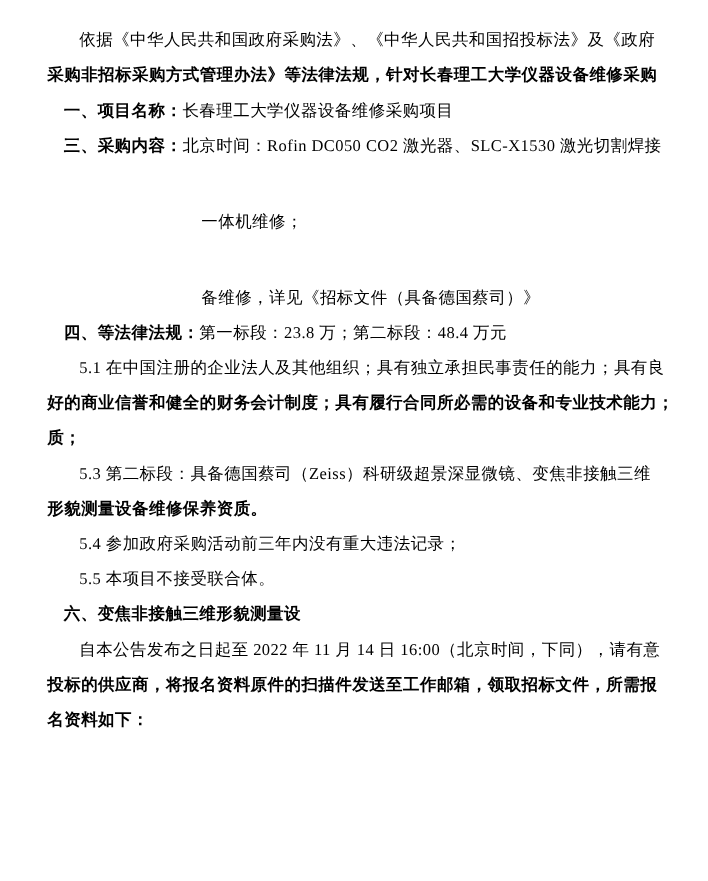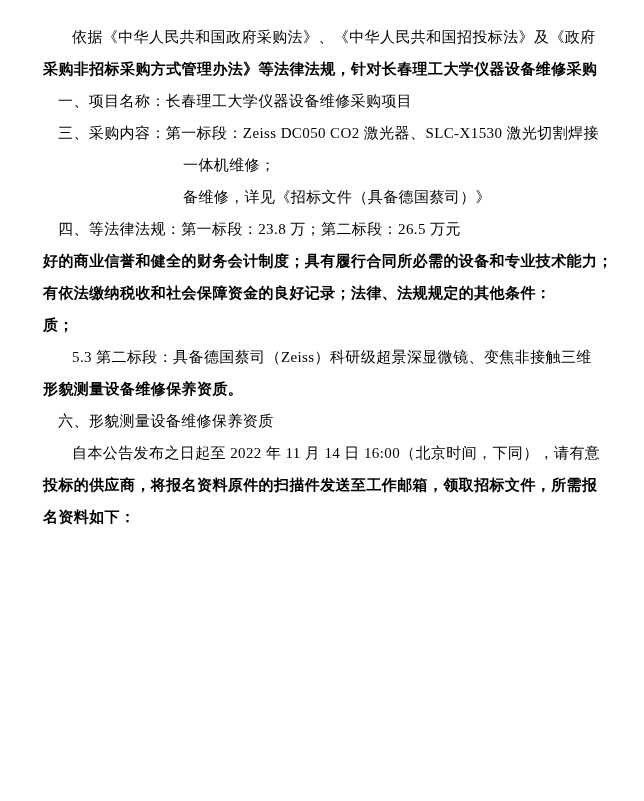--- a/index.html
+++ b/index.html
@@ -22,40 +22,42 @@
     font-family: "Liberation Serif", "DejaVu Serif", serif;
     font-size: 15px;
   }
   .line {
     height: 32px;
     line-height: 32px;
     white-space: nowrap;
     letter-spacing: 0.4px;
   }
   .line .b {
-    font-weight: 400;
+    font-weight: 700;
   }
   .indent-margin { padding-left: 0; font-weight: bold; }
   .indent-first  { padding-left: 29px; }
   .indent-item   { padding-left: 15px; }
-  .indent-hang   { padding-left: 140px; }
+  .indent-hang   { padding-left: 140px; margin-top: 37px; }
 </style>
 </head>
 <body>
 
 <div class="page" style="background: rgb(255, 255, 255); color: rgb(0, 0, 0);">
     <div class="line indent-first"><span>依据《中华人民共和国政府采购法》、《中华人民共和国招投标法》及《政府</span></div>
     <div class="line indent-margin"><span>采购非招标采购方式管理办法》等法律法规，针对长春理工大学仪器设备维修采购</span></div>
     <div class="line indent-item"><span class="b">一、项目名称：</span><span>长春理工大学仪器设备维修采购项目</span></div>
-    <div class="line indent-item"><span class="b">三、采购内容：</span><span>第一标段：Zeiss DC050 CO2 激光器、SLC-X1530 激光切割焊接</span></div>
+    <div class="line indent-item"><span class="b">三、采购内容：</span><span>北京时间：Rofin DC050 CO2 激光器、SLC-X1530 激光切割焊接</span></div>
     <div class="line indent-hang"><span>一体机维修；</span></div>
     <div class="line indent-hang"><span>备维修，详见《招标文件（具备德国蔡司）》</span></div>
-    <div class="line indent-item"><span class="b">四、等法律法规：</span><span>第一标段：23.8 万；第二标段：26.5 万元</span></div>
+    <div class="line indent-item"><span class="b">四、等法律法规：</span><span>第一标段：23.8 万；第二标段：48.4 万元</span></div>
+    <div class="line indent-first"><span>5.1 在中国注册的企业法人及其他组织；具有独立承担民事责任的能力；具有良</span></div>
     <div class="line indent-margin"><span>好的商业信誉和健全的财务会计制度；具有履行合同所必需的设备和专业技术能力；</span></div>
-    <div class="line indent-margin"><span>有依法缴纳税收和社会保障资金的良好记录；法律、法规规定的其他条件：</span></div>
     <div class="line indent-margin"><span>质；</span></div>
     <div class="line indent-first"><span>5.3 第二标段：具备德国蔡司（Zeiss）科研级超景深显微镜、变焦非接触三维</span></div>
     <div class="line indent-margin"><span>形貌测量设备维修保养资质。</span></div>
-    <div class="line indent-item"><span class="b">六、形貌测量设备维修保养资质</span></div>
+    <div class="line indent-first"><span>5.4 参加政府采购活动前三年内没有重大违法记录；</span></div>
+    <div class="line indent-first"><span>5.5 本项目不接受联合体。</span></div>
+    <div class="line indent-item"><span class="b">六、变焦非接触三维形貌测量设</span></div>
     <div class="line indent-first"><span>自本公告发布之日起至 2022 年 11 月 14 日 16:00（北京时间，下同），请有意</span></div>
     <div class="line indent-margin"><span>投标的供应商，将报名资料原件的扫描件发送至工作邮箱，领取招标文件，所需报</span></div>
     <div class="line indent-margin"><span>名资料如下：</span></div>
   </div>
 
 </body></html>

